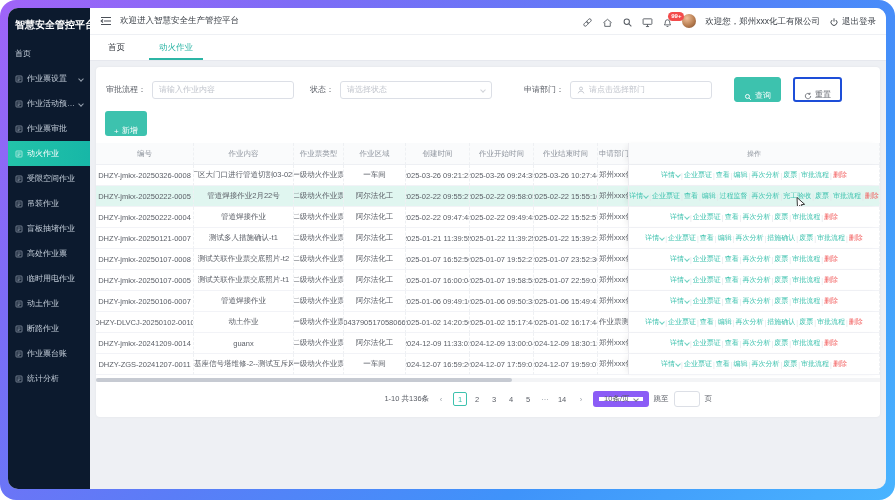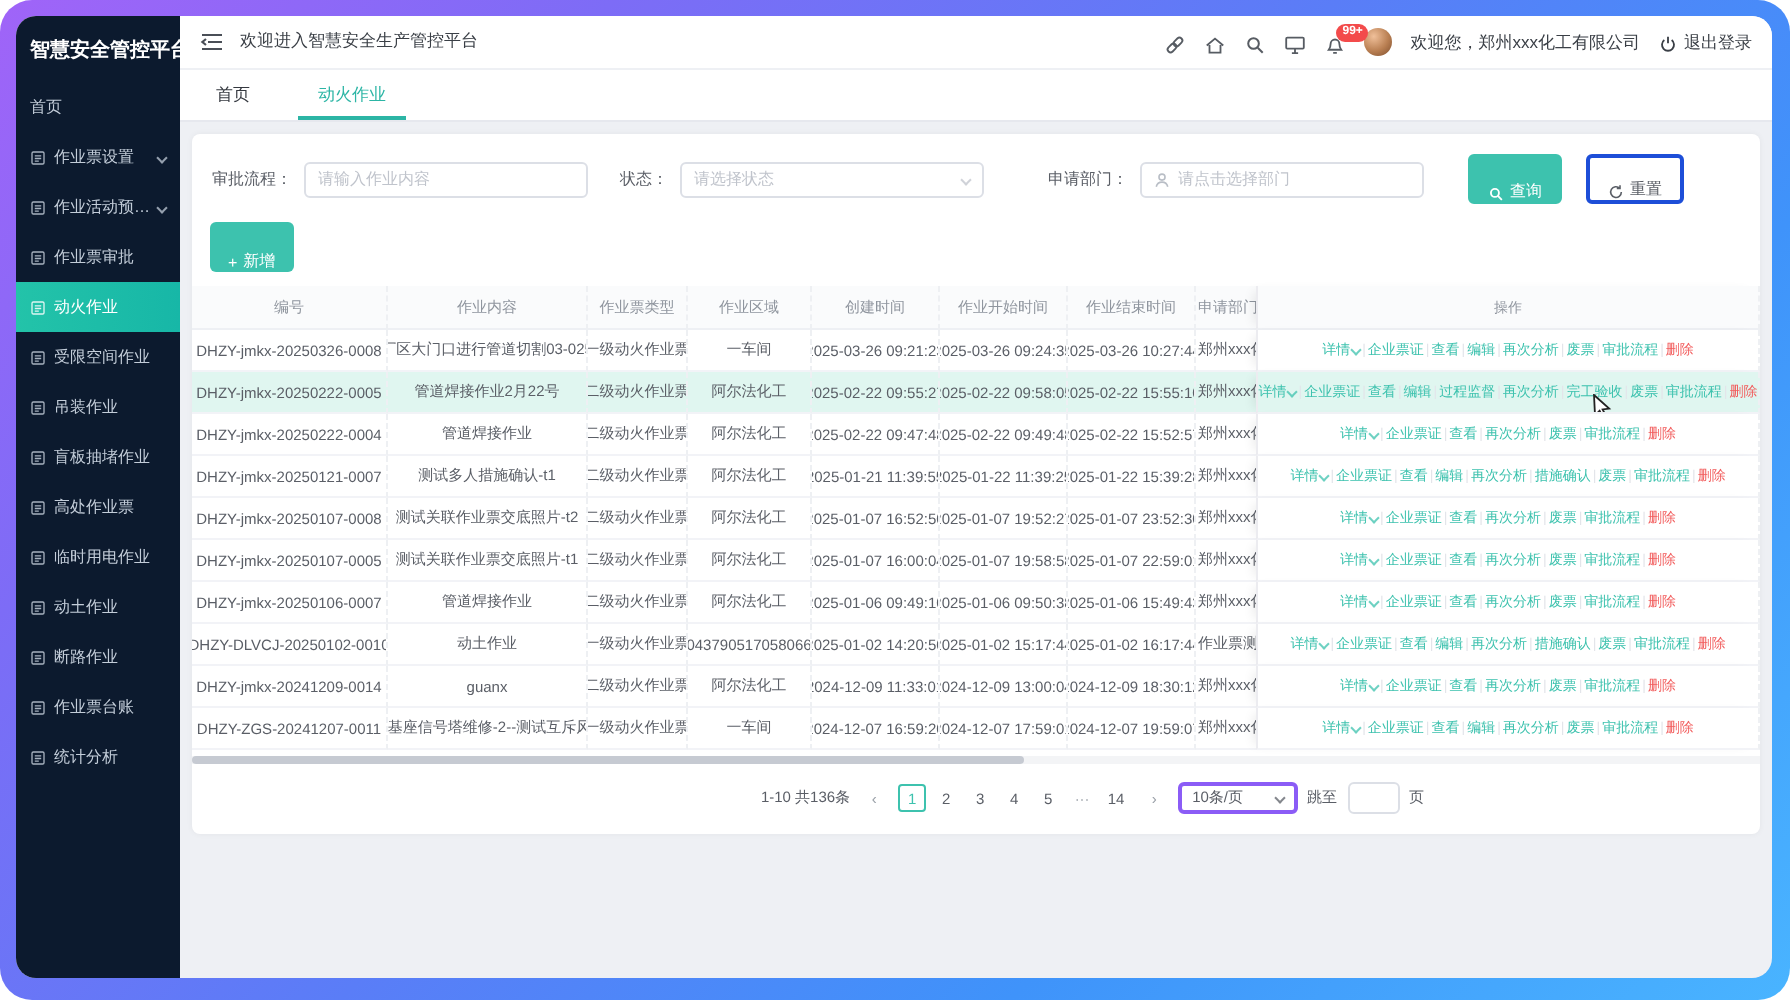--- a/index.html
+++ b/index.html
@@ -70,21 +70,21 @@
 
   .hscroll{height:4px;background:#f3f4f6;margin:3px 0 0;position:relative}
   .hthumb{position:absolute;left:0;top:0;height:4px;width:53%;background:#c6cad2;border-radius:2px;cursor:grab}
 
   
   .pager{display:flex;align-items:center;justify-content:flex-end;gap:5px;padding:9px 168px 2px 0;font-size:7.5px;color:#5a5e66}
   .pg{min-width:14px;height:14px;display:inline-flex;align-items:center;justify-content:center;border-radius:2px;cursor:pointer;padding:0 2px}
   .pg.active{border:1px solid #3dc2ae;color:#3dc2ae}
   .pg.nav{color:#9aa0a8}
   .pg.dots{color:#9aa0a8;cursor:default}
-  .psize{border:2px solid #8b5cf6;border-radius:3px;height:16px;display:inline-flex;align-items:center;padding:0 5px;gap:16px;cursor:pointer;color:#5a5e66}
+  .psize{border:6px solid #8b5cf6;border-radius:3px;height:16px;display:inline-flex;align-items:center;padding:0 5px;gap:4px;cursor:pointer;color:#5a5e66}
   .jump-input{width:26px;height:16px;border:1px solid #dcdfe6;border-radius:3px;background:#fff;cursor:text}
   svg{display:block}
 </style>
 </head>
 <body>
 
 <div class="frame">
   <div class="app">
 
     <div class="sidebar">

